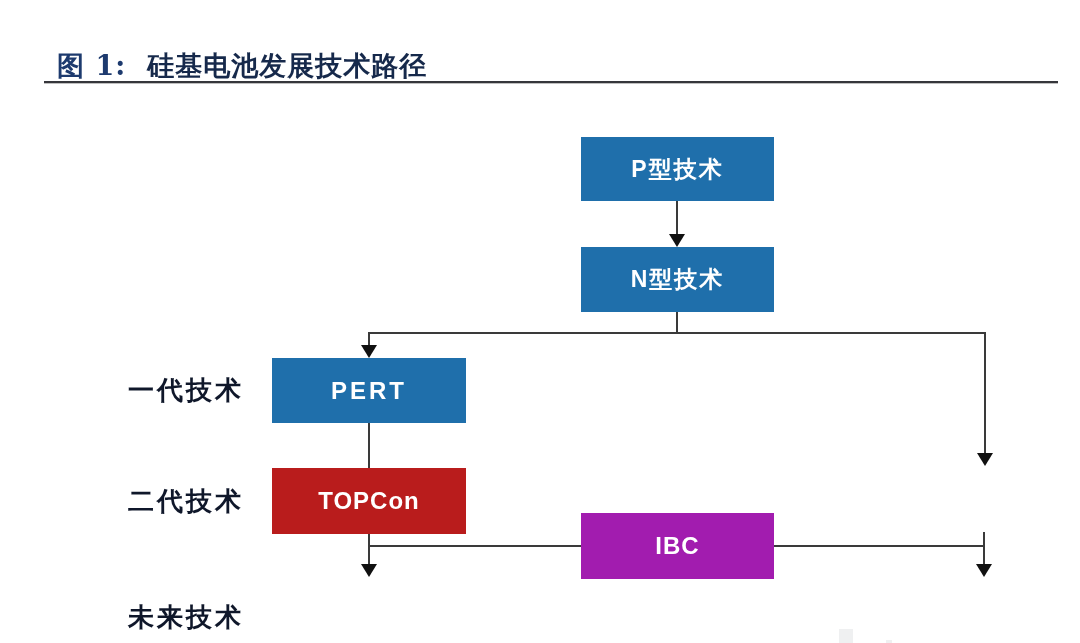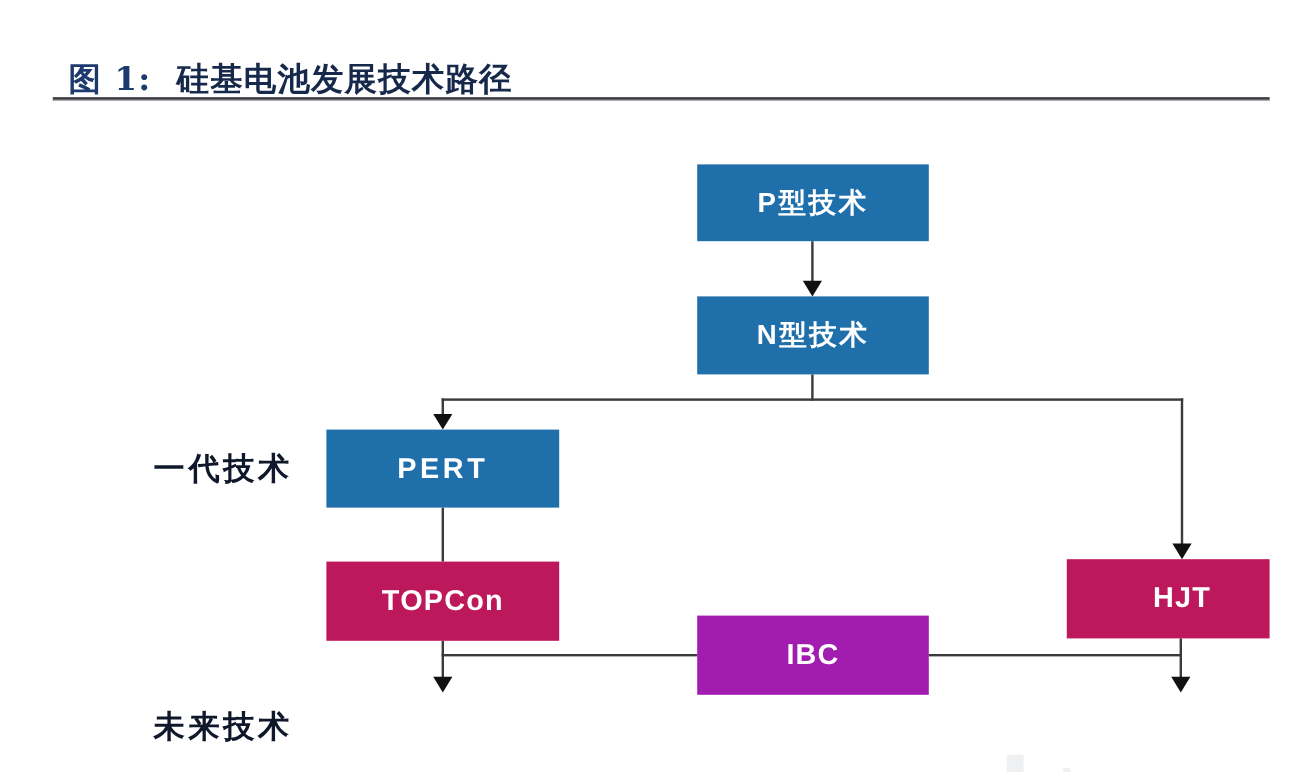--- a/index.html
+++ b/index.html
@@ -34,21 +34,21 @@
     position: absolute;
     display: flex;
     align-items: center;
     justify-content: center;
     color: #ffffff;
     font-weight: bold;
     font-size: 24px;
     letter-spacing: 1px;
   }
   .node.blue   { background: #1f6fab; }
-  .node.orange { background: #be185d; }
+  .node.orange { background: #b91c1c; }
   .node.tan    { background: #a21caf; }
   .node.green  { background: #5e8036; }
   .node.cn { font-size: 23px; letter-spacing: 2px; }
   .row-label {
     position: absolute;
     font-family: "DejaVu Serif", "Liberation Serif", serif;
     font-weight: bold;
     font-size: 26px;
     color: #0f172a;
     letter-spacing: 3px;
@@ -109,24 +109,24 @@
   <div class="line" style="left:730px; top:501px; width:211px; height:2px;"></div>
 
   <div class="line" style="left:939px; top:488px; width:2px; height:33px;"></div>
   <div class="arrow-down" style="left:932px; top:520px;"></div>
 
   <div class="node blue cn" style="left:537px; top:93px;  width:193px; height:64px;">P型技术</div>
   <div class="node blue cn" style="left:537px; top:203px; width:193px; height:65px;">N型技术</div>
   <div class="node blue" style="left:228px; top:314px; width:194px; height:65px; letter-spacing:3px;">PERT</div>
   <div class="node orange" style="left:228px; top:424px; width:194px; height:66px;">TOPCon</div>
   <div class="node tan" style="left:537px; top:469px; width:193px; height:66px;">IBC</div>
-  <div class="node orange" style="left:845px; top:422px; width:192px; height:66px;">HJT</div>
 
   <div class="row-label" style="left:84px; top:329px;">一代技术</div>
-  <div class="row-label" style="left:84px; top:544px;">未来技术</div>
+  <div class="row-label" style="left:84px; top:440px;">二代技术</div>
+  <div class="row-label" style="left:84px; top:556px;">未来技术</div>
 
   <div class="watermark" style="left:795px; top:585px; width:14px; height:40px;"></div>
   <div class="watermark" style="left:822px; top:600px; width:10px; height:28px;"></div>
   <div class="watermark" style="left:842px; top:596px; width:6px; height:30px;"></div>
 
   <div class="bottom-bar"></div>
 
 </div>
 
 </body></html>

